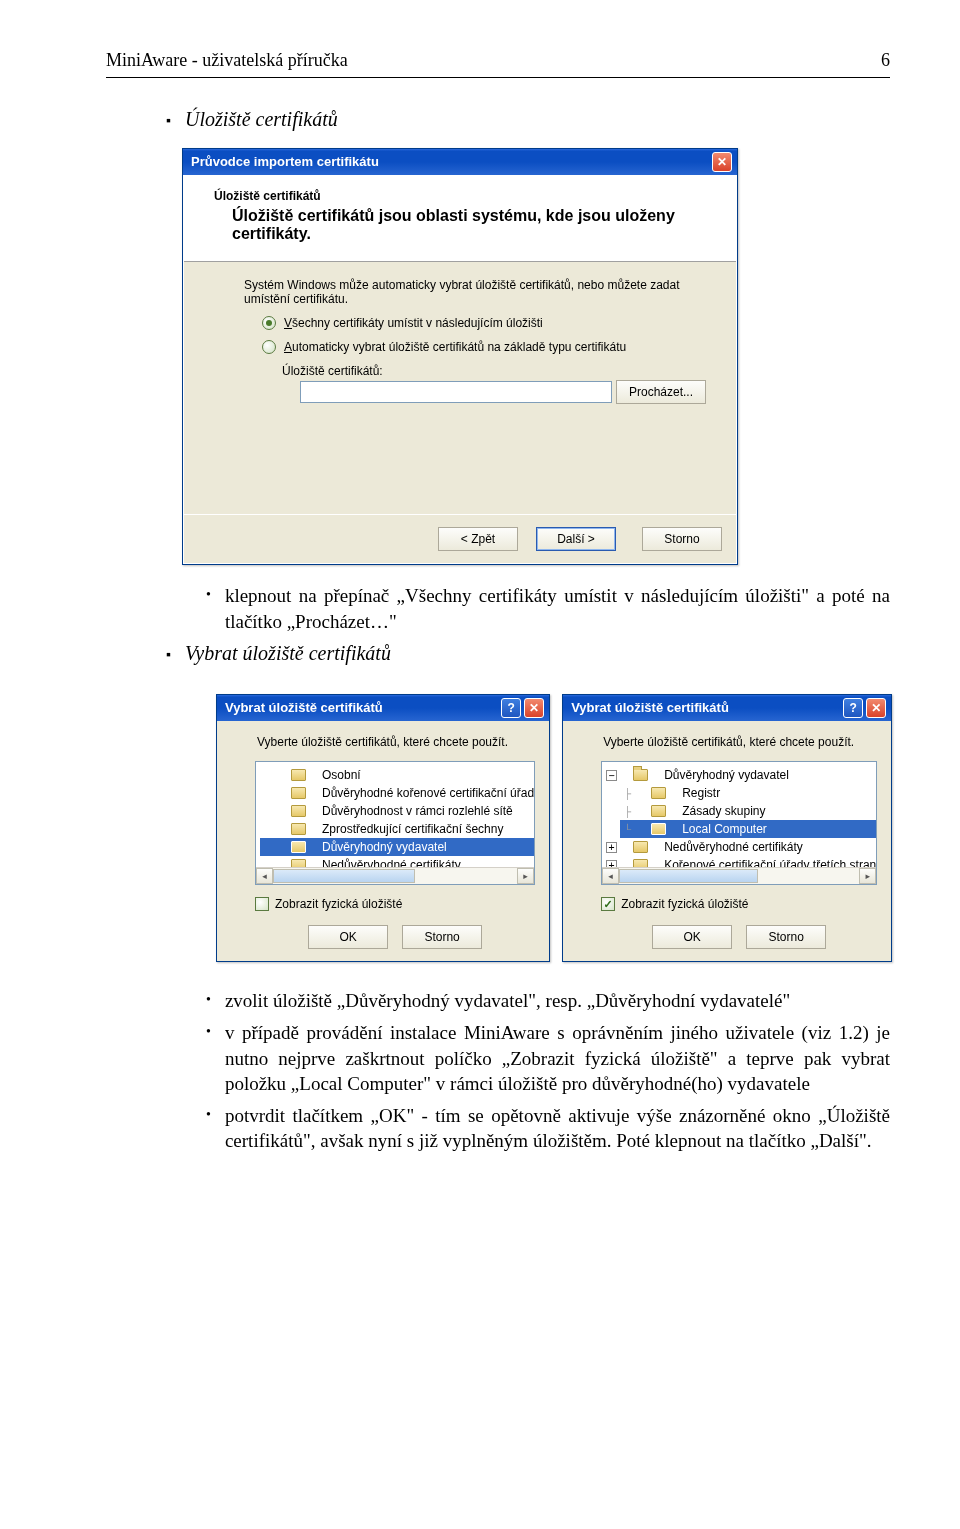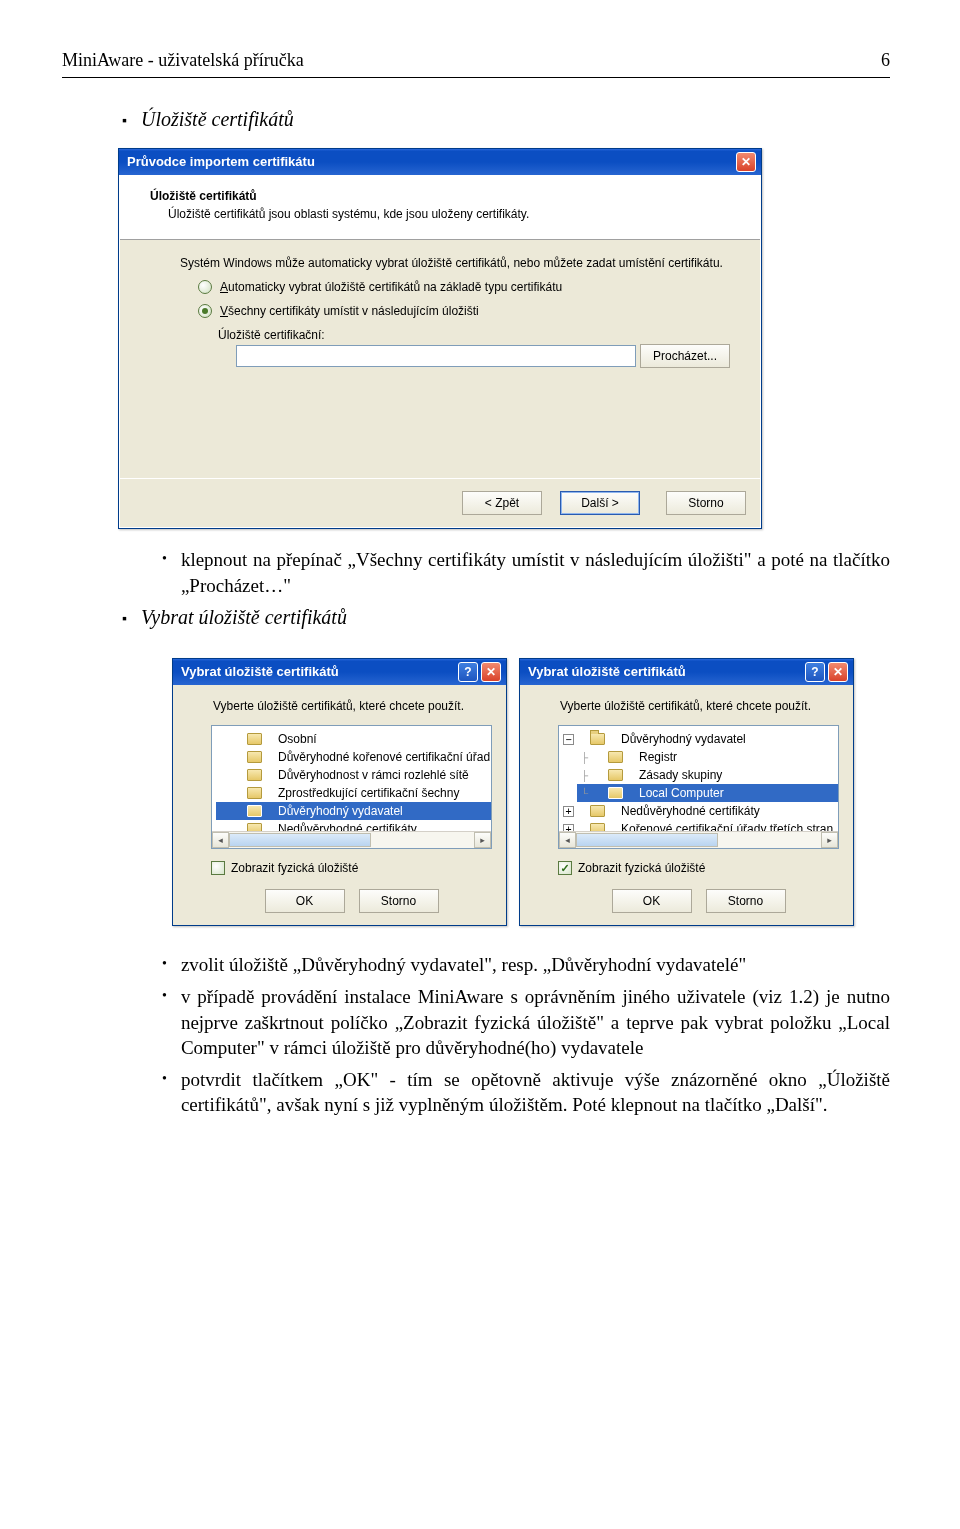--- a/index.html
+++ b/index.html
@@ -4,21 +4,21 @@
 <style>
   * { box-sizing: border-box; }
   body {
     margin: 0;
     background: #fff;
     font-family: "Times New Roman", Times, serif;
     color: #000;
     width: 960px;
   }
   .page {
-    padding: 50px 70px 60px 62px;
+    padding: 50px 70px 60px 106px;
   }
   .page-header {
     display: flex;
     justify-content: space-between;
     font-size: 18px;
     margin-bottom: 6px;
   }
   hr.sep {
     border: none;
     border-top: 1px solid #000;
@@ -72,36 +72,36 @@
     border: 1px solid #fff;
     border-radius: 3px;
     display: flex; align-items: center; justify-content: center;
     font-weight: bold;
     font-size: 12px;
   }
   .xp-close { background: linear-gradient(to bottom, #f28a6f, #d9422a); }
   .xp-help  { background: linear-gradient(to bottom, #3f7fe0, #1e56c0); }
 
   .wizard {
-    width: 644px;
-    margin-left: 56px;
+    width: 556px;
+    margin-left: 76px;
   }
   .wizard-body {
     border: 1px solid #fff;
     border-top: none;
     background: #ece9d8;
     padding: 0;
   }
   .wizard-panel {
     background: #fff;
     border-bottom: 1px solid #a0a0a0;
     padding: 14px 30px 18px 30px;
   }
   .wizard-panel h3 { margin: 0 0 4px 0; font-size: 12px; font-weight: bold; }
-  .wizard-panel .sub { margin-left: 18px; font-size: 12px; }
+  .wizard-panel .sub { margin-left: 18px; font-size: 16px; font-weight: bold; }
   .wizard-mid {
     padding: 16px 30px 10px 60px;
     font-size: 12px;
   }
   .wizard-mid p { margin: 0 0 10px 0; }
   .radio-row { display: flex; align-items: center; gap: 8px; margin: 10px 0 10px 18px; }
   .xp-radio {
     width: 14px; height: 14px; border-radius: 50%;
     border: 1px solid #5a7a40;
     background: radial-gradient(circle at 35% 35%, #fff, #d0e0c0);
@@ -238,29 +238,29 @@
     </div>
     <div class="wizard-body">
       <div class="wizard-panel">
         <h3>Úložiště certifikátů</h3>
         <div class="sub">Úložiště certifikátů jsou oblasti systému, kde jsou uloženy certifikáty.</div>
       </div>
       <div class="wizard-mid">
         <p>Systém Windows může automaticky vybrat úložiště certifikátů, nebo můžete zadat umístění certifikátu.</p>
 
         <div class="radio-row">
+          <span class="xp-radio checked"></span>
+          <span><span class="u">V</span><span>šechny certifikáty umístit v následujícím úložišti</span></span>
+        </div>
+        <div class="radio-row">
           <span class="xp-radio"></span>
           <span><span class="u">A</span><span>utomaticky vybrat úložiště certifikátů na základě typu certifikátu</span></span>
         </div>
-        <div class="radio-row">
-          <span class="xp-radio checked"></span>
-          <span><span class="u">V</span><span>šechny certifikáty umístit v následujícím úložišti</span></span>
-        </div>
-
-        <div class="path-row">Úložiště certifikační:</div>
+
+        <div class="path-row">Úložiště certifikátů:</div>
         <div class="path-box-row">
           <div class="xp-textbox"></div>
           <div class="xp-btn">Procházet...</div>
         </div>
         <div style="height:100px"></div>
       </div>
       <div class="wizard-foot">
         <div class="xp-btn">&lt; Zpět</div>
         <div class="xp-btn" style="border:1px solid #2a5bb0; box-shadow: inset 0 0 0 1px #8fb6ee;">Další &gt;</div>
         <div class="xp-btn" style="margin-left:8px">Storno</div>

